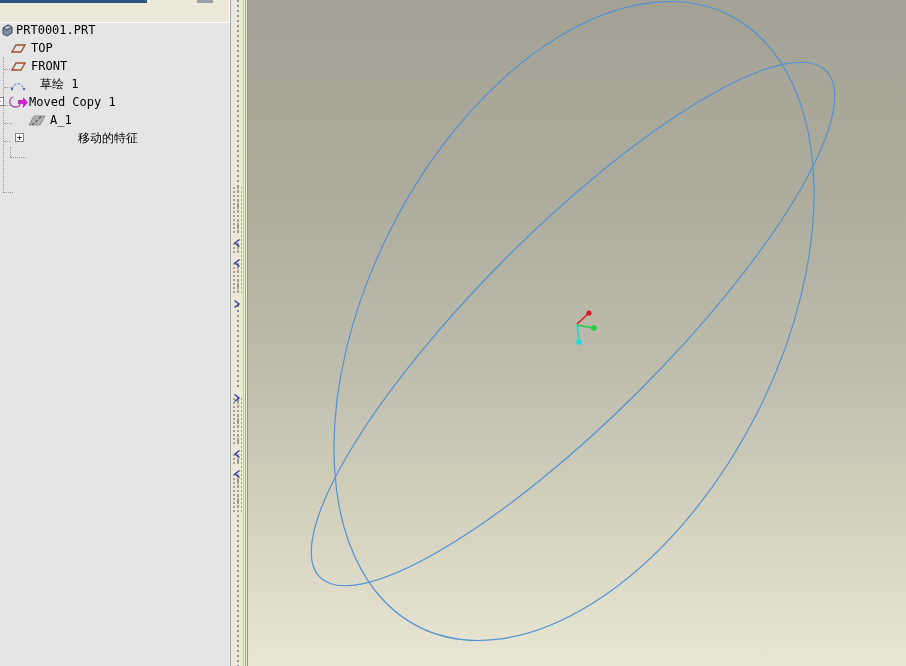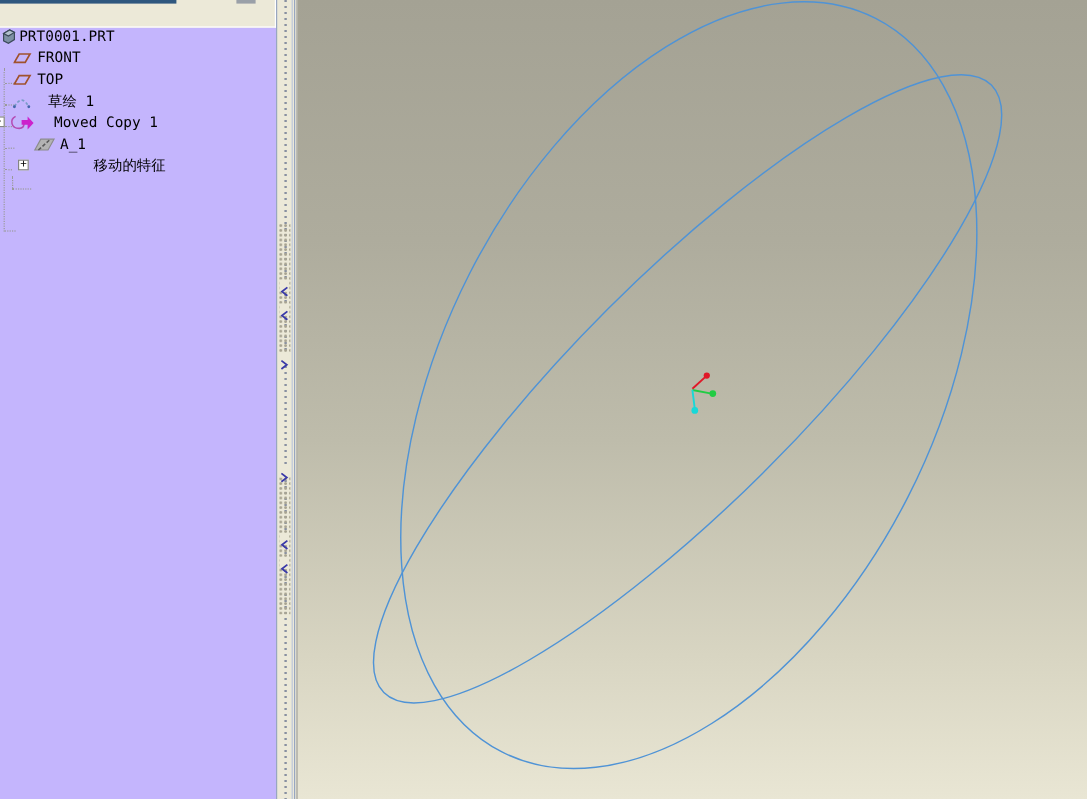--- a/index.html
+++ b/index.html
@@ -4,21 +4,21 @@
 <style>
   html,body{margin:0;padding:0;}
   body{
     width:906px;height:666px;overflow:hidden;position:relative;
     font-family:"DejaVu Sans Mono","Liberation Mono",monospace;
     background:#ffffff;
   }
   
   .tree-panel{
     position:absolute;left:0;top:0;width:230px;height:666px;
-    background:#c4b5fd;
+    background:#e5e5e5;
   }
   .tree-header{
     position:absolute;left:0;top:0;width:229px;height:22px;
     background:#ece9d8;border-bottom:1px solid #ffffff;border-right:1px solid #ffffff;
   }
   .tree-header .topline{position:absolute;left:0;top:0;width:147px;height:3px;background:#2f577e;}
   .tree-header .topnotch{position:absolute;left:197px;top:0;width:16px;height:3px;background:#9aa0a8;}
   .tree-rows{position:absolute;left:0;top:21px;width:230px;}
   .tree-row{
     position:relative;height:18px;line-height:18px;white-space:nowrap;
@@ -88,47 +88,47 @@
         <polygon points="2,4 7,1 11,3 6,6 2,4" fill="#b2c0ce" stroke="#3c4a5a"></polygon>
       </svg>
       <span class="lbl abs" style="left:16px;">PRT0001.PRT</span>
     </div>
 
 
     <div class="tree-row">
       <svg class="abs" style="left:11px;top:4px;" width="17" height="11">
         <polygon points="1,9 5,2 14,2 10,9" fill="none" stroke-width="1.4" stroke="#a0522d"></polygon>
       </svg>
-      <span class="lbl abs" style="left:31px;">FRONT</span>
+      <span class="lbl abs" style="left:31px;">TOP</span>
     </div>
 
     <div class="tree-row">
       <svg class="abs" style="left:11px;top:4px;" width="17" height="11">
         <polygon points="1,9 5,2 14,2 10,9" fill="none" stroke-width="1.4" stroke="#a0522d"></polygon>
       </svg>
-      <span class="lbl abs" style="left:31px;">TOP</span>
+      <span class="lbl abs" style="left:31px;">FRONT</span>
     </div>
 
 
     <div class="tree-row">
       <svg class="abs" style="left:10px;top:3px;" width="17" height="13">
         <path d="M2,11 Q8,0 14,11" fill="none" stroke-width="1.4" stroke-dasharray="2.4,1.8" stroke="#7a9cc8"></path>
         <circle cx="2" cy="11" r="1.2" fill="#4466aa"></circle>
         <circle cx="14" cy="11" r="1.2" fill="#4466aa"></circle>
       </svg>
       <span class="lbl abs" style="left:40px;">草绘 1</span>
     </div>
 
     <div class="tree-row">
       <div class="expander" style="left:-5px;">-</div>
       <svg class="abs" style="left:8px;top:2px;" width="21" height="15">
         <path d="M5,2 Q1,4 2,8 Q3,12 8,12 Q12,12 12,8" fill="none" stroke-width="1.3" stroke="#b44cb4"></path>
         <polygon points="10,5 15,5 15,2 20,7.5 15,13 15,9 10,9" fill="#cc22cc"></polygon>
       </svg>
-      <span class="lbl abs" style="left:45px;">Moved Copy 1</span>
+      <span class="lbl abs" style="left:29px;">Moved Copy 1</span>
     </div>
 
     <div class="tree-row">
       <svg class="abs" style="left:28px;top:3px;" width="19" height="13">
         <polygon points="1,11 6,2 17,2 12,11" fill="#b3b3b3" stroke="#8c8c8c"></polygon>
         <line x1="4" y1="11" x2="14" y2="2" stroke-width="1.3" stroke-dasharray="3,1.6" stroke="#5a5a5a"></line>
       </svg>
       <span class="lbl abs" style="left:50px;">A_1</span>
     </div>
 

